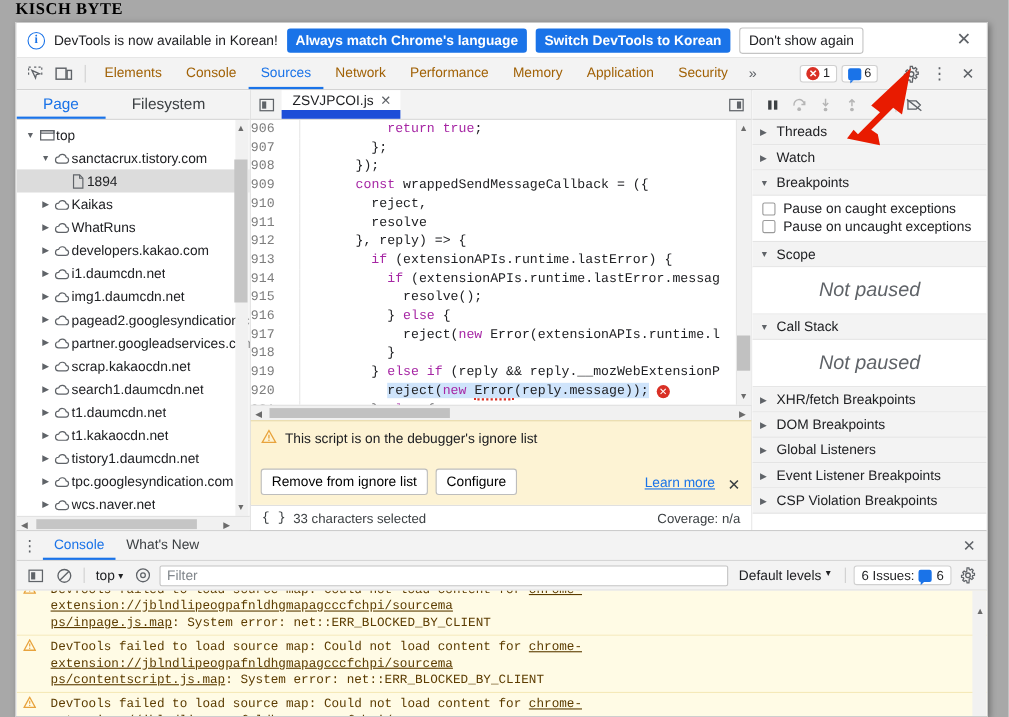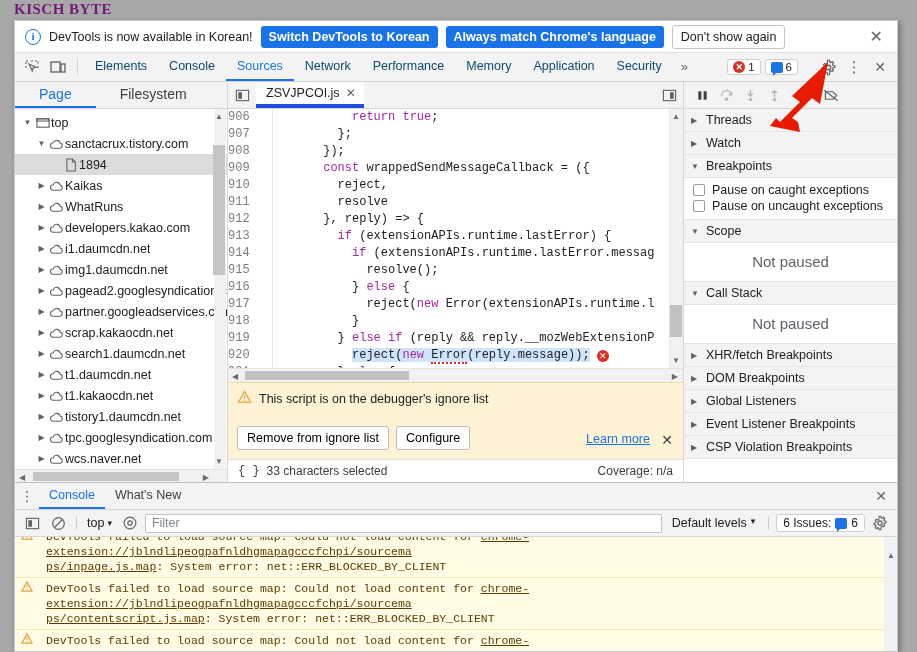--- a/index.html
+++ b/index.html
@@ -11,21 +11,21 @@
     font-size: 12px;
     color: #202124;
     overflow: hidden;
     position: relative;
   }
   .watermark {
     position:absolute; left:14px; top:1px;
     font-family: "Liberation Serif", serif;
     font-weight: bold; font-size: 15px;
     letter-spacing: .5px;
-    color: #701a75;
+    color: #000000;
   }
   .devtools {
     position:absolute; left:14px; top:20px;
     width: 884px; height: 632px;
     background:#ffffff;
     border:1px solid #c9c9c9;
     box-shadow: 2px 2px 6px rgba(0,0,0,.35);
     display:flex; flex-direction:column;
     overflow:hidden;
   }
@@ -72,21 +72,21 @@
     background:#f3f3f3;
     padding-left:4px;
   }
   .tb-icon {
     width:26px; display:flex; align-items:center; justify-content:center;
     cursor:pointer; color:#5f6368;
   }
   .tb-sep { width:1px; background:#d2d2d2; margin:6px 6px; }
   .tab {
     display:flex; align-items:center; padding:0 11px;
-    font-size:12.5px; color:#0c4a6e; cursor:pointer;
+    font-size:12.5px; color:#a16207; cursor:pointer;
     border-bottom:2px solid transparent; white-space:nowrap;
   }
   .tab.active { color:#1a73e8; border-bottom-color:#1a73e8; }
   .tab.chev { padding:0 8px; font-size:13px; color:#5f6368; }
   .tabstrip-right { margin-left:auto; display:flex; align-items:center; padding-right:4px; }
   .badge {
     display:flex; align-items:center; gap:3px;
     padding:1px 5px; border:1px solid #d0d0d0; border-radius:3px;
     background:#fff; font-size:11.5px; margin-right:4px; cursor:pointer;
   }
@@ -121,21 +121,21 @@
   .nav-vscroll { position:absolute; right:1px; top:0; width:12px; height:100%; background:#f1f1f1; }
   .nav-vthumb { position:absolute; right:1px; top:36px; width:12px; height:130px; background:#c5c5c5; }
   .nav-hscroll { flex:0 0 13px; background:#f1f1f1; position:relative; border-top:1px solid #e2e2e2;}
   .nav-hthumb { position:absolute; left:18px; top:2px; height:9px; width:146px; background:#c5c5c5; }
   .sc-arrow { position:absolute; color:#6b6b6b; font-size:8px; }
 
   
   .editor-col { flex:1 1 auto; display:flex; flex-direction:column; min-width:0; border-right:1px solid #d6d6d6; }
   .ed-tabs { height:27px; flex:0 0 27px; display:flex; align-items:stretch; border-bottom:1px solid #d6d6d6; background:#f3f3f3; }
   .ed-ico { width:28px; display:flex; align-items:center; justify-content:center; cursor:pointer; color:#5f6368; }
-  .ed-tab { display:flex; align-items:center; gap:6px; padding:0 8px 0 10px; font-size:12.5px; background:#fff; border-bottom:4px solid #1d4ed8; cursor:pointer; }
+  .ed-tab { display:flex; align-items:center; gap:6px; padding:0 8px 0 10px; font-size:12.5px; background:#fff; border-bottom:8px solid #1d4ed8; cursor:pointer; }
   .ed-tab .x { color:#5f6368; font-size:12px; }
   .ed-right { margin-left:auto; display:flex; align-items:center; }
   .code-wrap { flex:1 1 auto; position:relative; overflow:hidden; background:#fff; }
   .code {
     font-family:"Liberation Mono", monospace;
     font-size:12px; line-height:17px; white-space:pre;
   }
   .ln { display:flex; }
   .lnum { width:40px; flex:0 0 40px; text-align:left; padding-right:9px; color:#7d7d7d; background:#fff; }
   .lgut { width:5px; flex:0 0 5px; border-right:1px solid #e6e6e6;}
@@ -174,21 +174,21 @@
   .dbg { width:213px; flex:0 0 213px; display:flex; flex-direction:column; background:#fff; }
   .dbg-toolbar { height:27px; flex:0 0 27px; display:flex; align-items:center; gap:2px; padding:0 7px; border-bottom:1px solid #d6d6d6; background:#f3f3f3;}
   .dbg-ico{width:22px;height:22px;display:flex;align-items:center;justify-content:center;cursor:pointer;color:#5f6368;}
   .dbg-sep{width:1px;height:14px;background:#cfcfcf;margin:0 3px;}
   .dbg-list{flex:1 1 auto; overflow:hidden;}
   .sec { display:flex; align-items:center; gap:5px; height:23px; padding-left:7px; background:#f3f3f3; border-bottom:1px solid #e4e4e4; font-size:12.5px; cursor:pointer;}
   .caret{font-size:8px;color:#5f6368;width:10px;}
   .sec-body{padding:4px 0 5px 0;border-bottom:1px solid #e4e4e4;background:#fff;}
   .cbrow{display:flex;align-items:center;gap:7px;padding:1px 0 1px 9px;font-size:12.5px;cursor:pointer;}
   .cb{width:12px;height:12px;border:1px solid #9a9a9a;border-radius:2px;background:#fff;flex:0 0 12px;}
-  .notpaused{text-align:center;color:#5f6368;font-size:15px;padding:6px 18px;}
+  .notpaused{text-align:center;color:#5f6368;font-style:italic;font-size:18px;padding:6px 18px;}
 
   
   .drawer { flex:0 0 auto; display:flex; flex-direction:column; border-top:1px solid #c0c0c0; }
   .drawer-tabs{height:27px;flex:0 0 27px;display:flex;align-items:stretch;background:#f3f3f3;border-bottom:1px solid #d6d6d6;}
   .dot3{width:24px;display:flex;align-items:center;justify-content:center;color:#5f6368;cursor:pointer;font-size:14px;}
   .dtab{display:flex;align-items:center;padding:0 10px;font-size:12.5px;color:#3c4043;cursor:pointer;border-bottom:2px solid transparent;}
   .dtab.active{color:#1a73e8;border-bottom-color:#1a73e8;}
   .drawer-close{margin-left:auto;display:flex;align-items:center;padding:0 10px;color:#5f6368;cursor:pointer;font-size:14px;}
   .console-toolbar{height:27px;flex:0 0 27px;display:flex;align-items:center;gap:4px;padding:0 6px;background:#f3f3f3;border-bottom:1px solid #d6d6d6;}
   .ct-ico{width:22px;height:22px;display:flex;align-items:center;justify-content:center;cursor:pointer;color:#5f6368;}
@@ -207,22 +207,22 @@
 </head>
 <body>
 
 <div class="watermark">KISCH BYTE</div>
 
 <div class="devtools">
 
   <div class="banner">
     <div class="info-icon">i</div>
     <span class="banner-text">DevTools is now available in Korean!</span>
+    <button class="btn-blue">Always match Chrome's language</button>
     <button class="btn-blue">Switch DevTools to Korean</button>
-    <button class="btn-blue">Always match Chrome's language</button>
     <button class="btn-white">Don't show again</button>
     <span class="banner-close">✕</span>
   </div>
 
   <div class="tabstrip">
     <div class="tb-icon">
       <svg width="14" height="14" viewBox="0 0 14 14">
           <path d="M1 1h3M6 1h2M10 1h3v3M13 6v2M1 4V1M1 6v2" stroke="#5f6368" stroke-width="1.1" fill="none" stroke-dasharray="2 1.4"></path>
           <path d="M4 4l7 3.2-3 .7-.7 3z" fill="none" stroke="#5f6368" stroke-width="1.2"></path>
         </svg>

